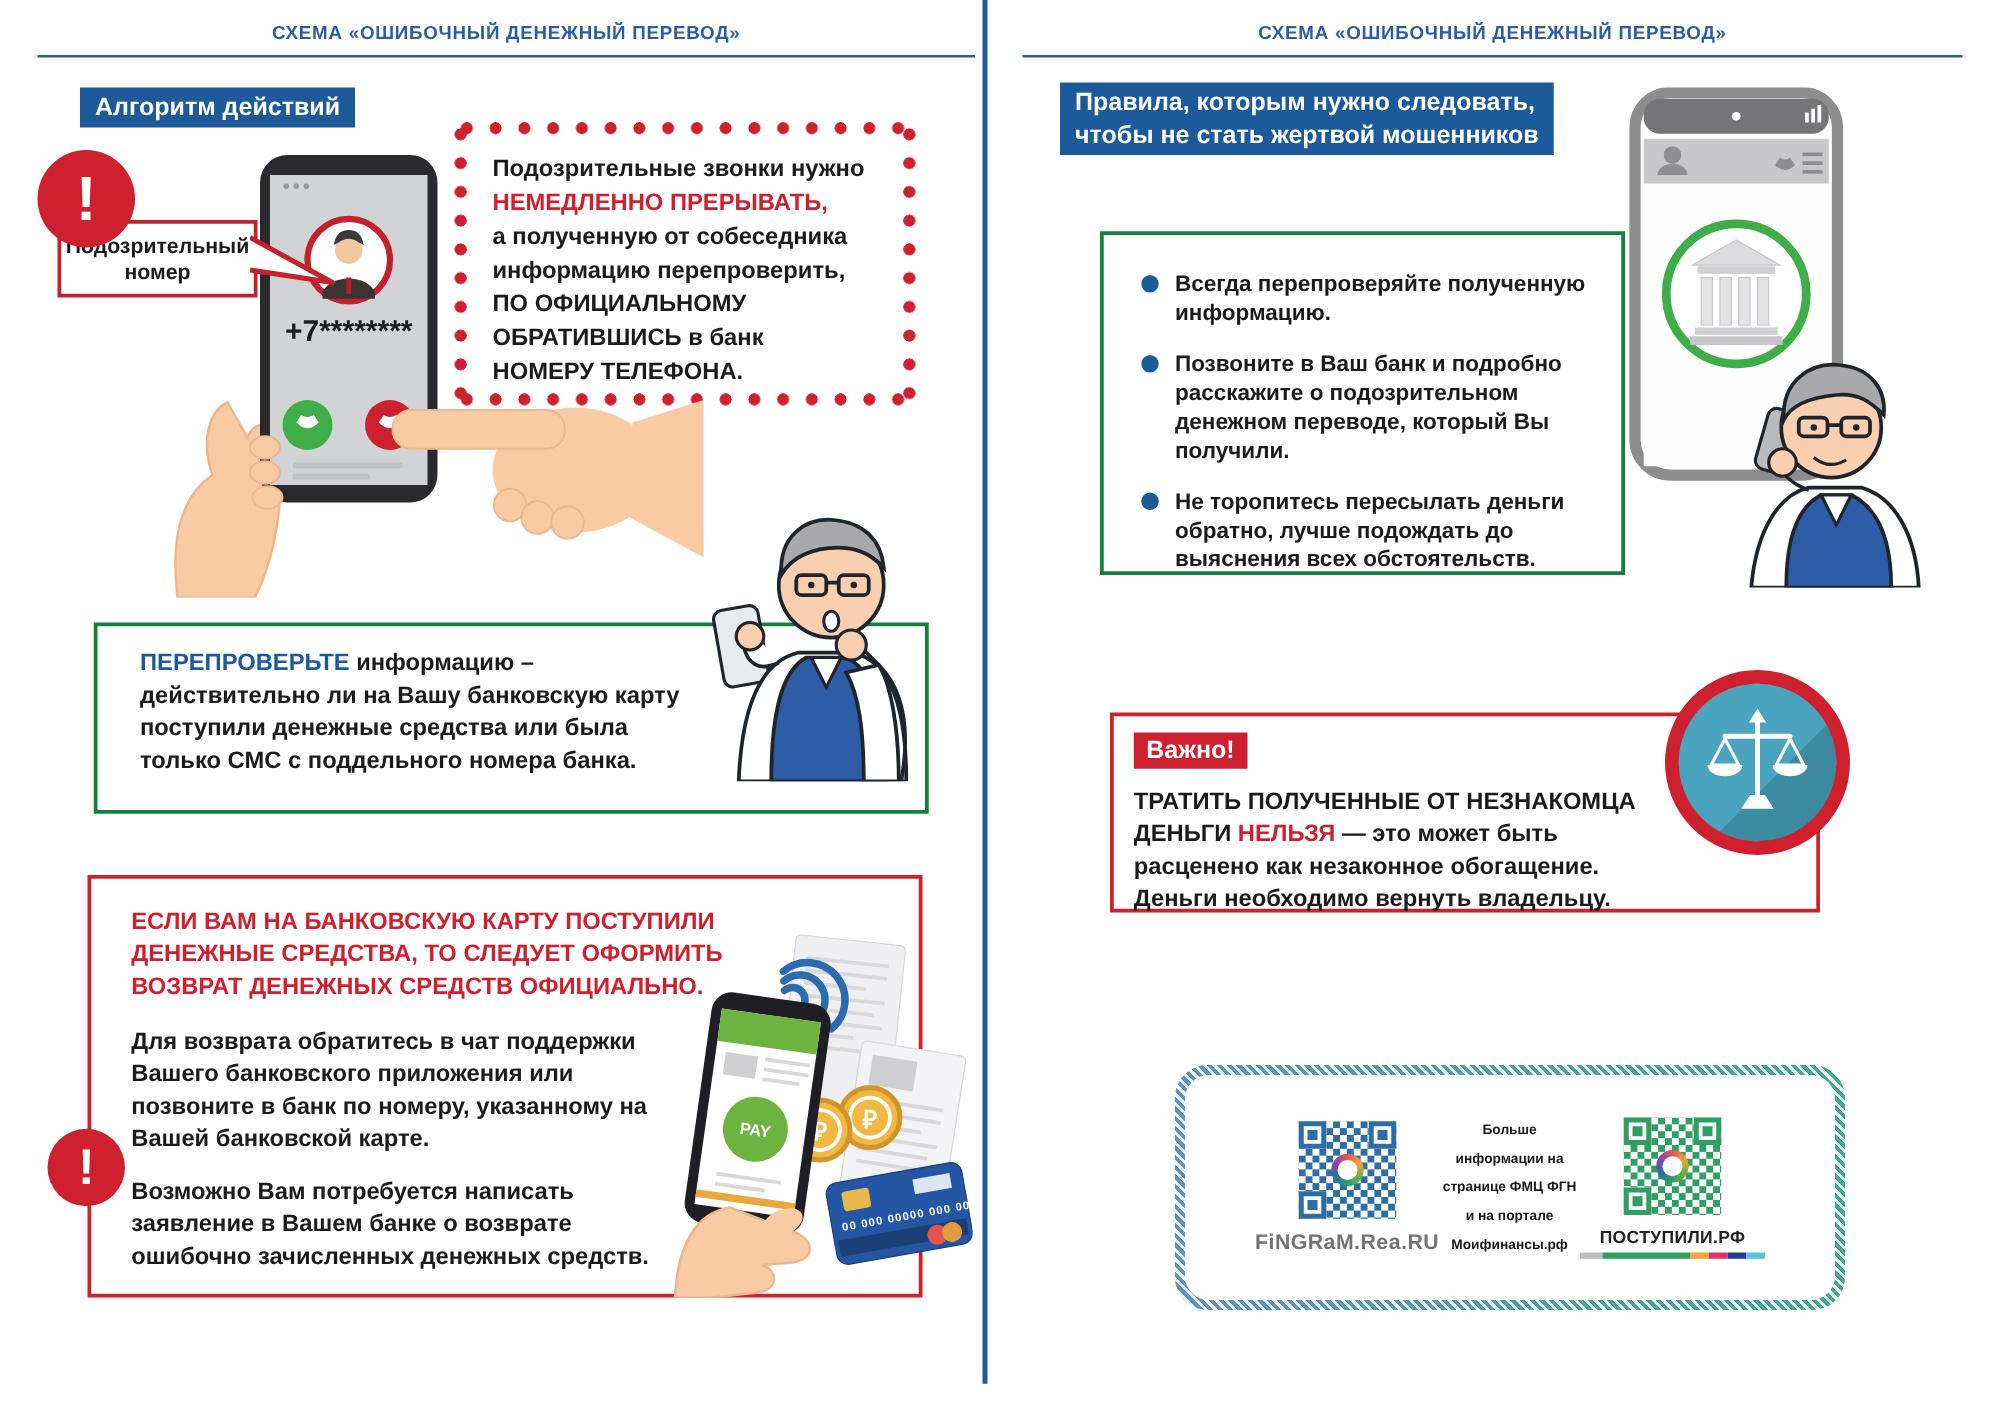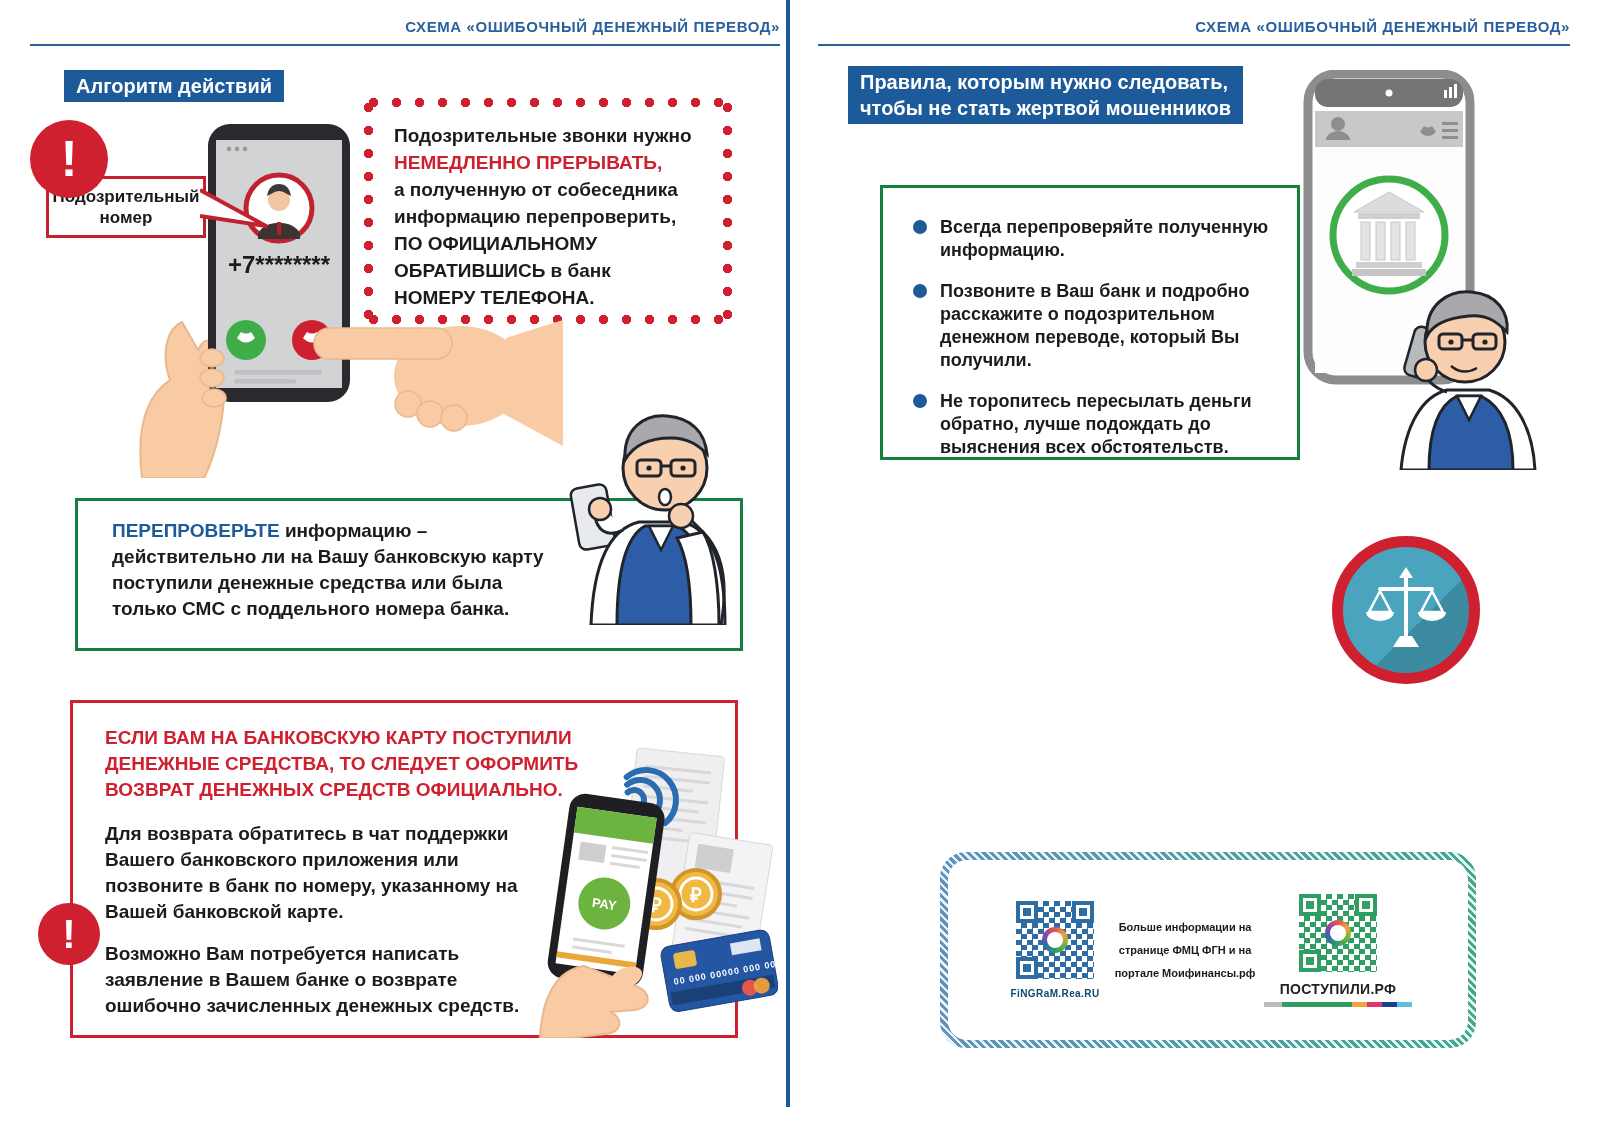--- a/index.html
+++ b/index.html
@@ -2,21 +2,21 @@
 <html><head>
 <meta charset="utf-8">
 <style>
   *{margin:0;padding:0;box-sizing:border-box}
   html,body{background:#fff}
   body{width:1600px;height:1132px;overflow:hidden;font-family:"Liberation Sans",sans-serif;font-weight:700;color:#1b1b1d}
   svg text{font-family:"Liberation Sans",sans-serif;font-weight:700}
   .canvas{position:relative;width:1600px;height:1132px;background:#fff}
   .abs{position:absolute}
   
-  .hdr{position:absolute;top:18px;font-size:15px;letter-spacing:.6px;color:#2a5f9e;text-align:right}
+  .hdr{position:absolute;top:18px;font-size:15px;letter-spacing:.6px;color:#2a5f9e;text-align:center}
   .rule{position:absolute;top:44px;height:2px;background:#2a5f9e}
   .divider{position:absolute;left:786px;top:0;width:4px;height:1107px;background:#1d5a99}
   
   .badge-title{position:absolute;background:#1d5a99;color:#ffffff;font-size:20px;line-height:26px;padding:3px 12px}
   
   .dotted-box{position:absolute;
     background:
       radial-gradient(circle 5px,#cf2030 4.6px,transparent 5px) left top/23px 13px repeat-x,
       radial-gradient(circle 5px,#cf2030 4.6px,transparent 5px) left bottom/23px 13px repeat-x,
       radial-gradient(circle 5px,#cf2030 4.6px,transparent 5px) left top/13px 23px repeat-y,
@@ -46,21 +46,21 @@
   .qr.blue{background:repeating-conic-gradient(#2e6da4 0% 25%,#fff 0% 50%) 0 0/11px 11px}
   .qr.green{background:repeating-conic-gradient(#2f9e63 0% 25%,#fff 0% 50%) 0 0/11px 11px}
   .finder{position:absolute;width:22px;height:22px;background:#fff}
   .finder.blue{border:4px solid #2e6da4}.finder.green{border:4px solid #2f9e63}
   .finder::after{content:"";position:absolute;inset:3px}
   .finder.blue::after{background:#2e6da4}.finder.green::after{background:#2f9e63}
   .f-tl{left:0;top:0}.f-tr{right:0;top:0}.f-bl{left:0;bottom:0}
   .qr-logo{position:absolute;left:50%;top:50%;width:26px;height:26px;margin:-13px 0 0 -13px;border-radius:50%;
     background:conic-gradient(#e2574c,#f2a33c,#6db33f,#2f9e63,#2e6da4,#8e44ad,#e2574c);display:flex;align-items:center;justify-content:center}
   .qr-logo::after{content:"";width:16px;height:16px;border-radius:50%;background:#fff}
-  .qr-cap1{margin-top:9px;font-size:10px;color:#0c4a6e;letter-spacing:.4px}
+  .qr-cap1{margin-top:9px;font-size:17px;color:#737373;letter-spacing:.4px}
   .qr-cap2{margin-top:9px;font-size:14px;color:#222;letter-spacing:.3px}
   .qr-info{width:232px;text-align:center;font-size:11px;line-height:23px}
   .strip{display:flex;height:5px;width:148px;margin-top:5px}
   .strip span{height:5px}
   .s1{width:18px;background:#bdbdbf}.s2{width:70px;background:#2f9e63}.s3{width:15px;background:#f2a33c}
   .s4{width:15px;background:#e0356b}.s5{width:15px;background:#1d3f8f}.s6{width:15px;background:#5bc0de}
 </style>
 </head>
 <body>
 
@@ -291,20 +291,26 @@
     <div class="rule-item">
       <span class="dot"></span>
       <span>Позвоните в Ваш банк и подробно расскажите о подозрительном денежном переводе, который Вы получили.</span>
     </div>
     <div class="rule-item">
       <span class="dot"></span>
       <span>Не торопитесь пересылать деньги обратно, лучше подождать до выяснения всех обстоятельств.</span>
     </div>
   </div>
 
+  <div class="box-red" style="left:888px;top:570px;width:568px;height:160px">
+    <div class="imp-badge" style="position:absolute;left:16px;top:13px">Важно!</div>
+    <div class="note" style="position:absolute;left:16px;top:56px;width:412px;font-size:19px;line-height:26px">
+      <span>ТРАТИТЬ ПОЛУЧЕННЫЕ ОТ НЕЗНАКОМЦА ДЕНЬГИ </span><span class="red-text">НЕЛЬЗЯ</span><span> — это может быть расценено как незаконное обогащение. Деньги необходимо вернуть владельцу.</span>
+    </div>
+  </div>
   <div class="scales-wrap" style="left:1332px;top:536px;width:148px;height:148px">
     <svg width="100" height="100" viewBox="0 0 100 100">
       <polygon points="50,7 43,18 57,18" fill="#fff"></polygon>
       <rect x="48" y="14" width="4" height="62" fill="#fff"></rect>
       <rect x="22" y="27" width="56" height="4" rx="2" fill="#fff"></rect>
       <polyline points="24,31 13,52 35,52 24,31" stroke="#fff" stroke-width="2.5" fill="none"></polyline>
       <path d="M10 52 a14 9 0 0 0 28 0 Z" fill="#fff"></path>
       <polyline points="76,31 65,52 87,52 76,31" stroke="#fff" stroke-width="2.5" fill="none"></polyline>
       <path d="M62 52 a14 9 0 0 0 28 0 Z" fill="#fff"></path>
       <polygon points="44,76 56,76 63,87 37,87" fill="#fff"></polygon>

